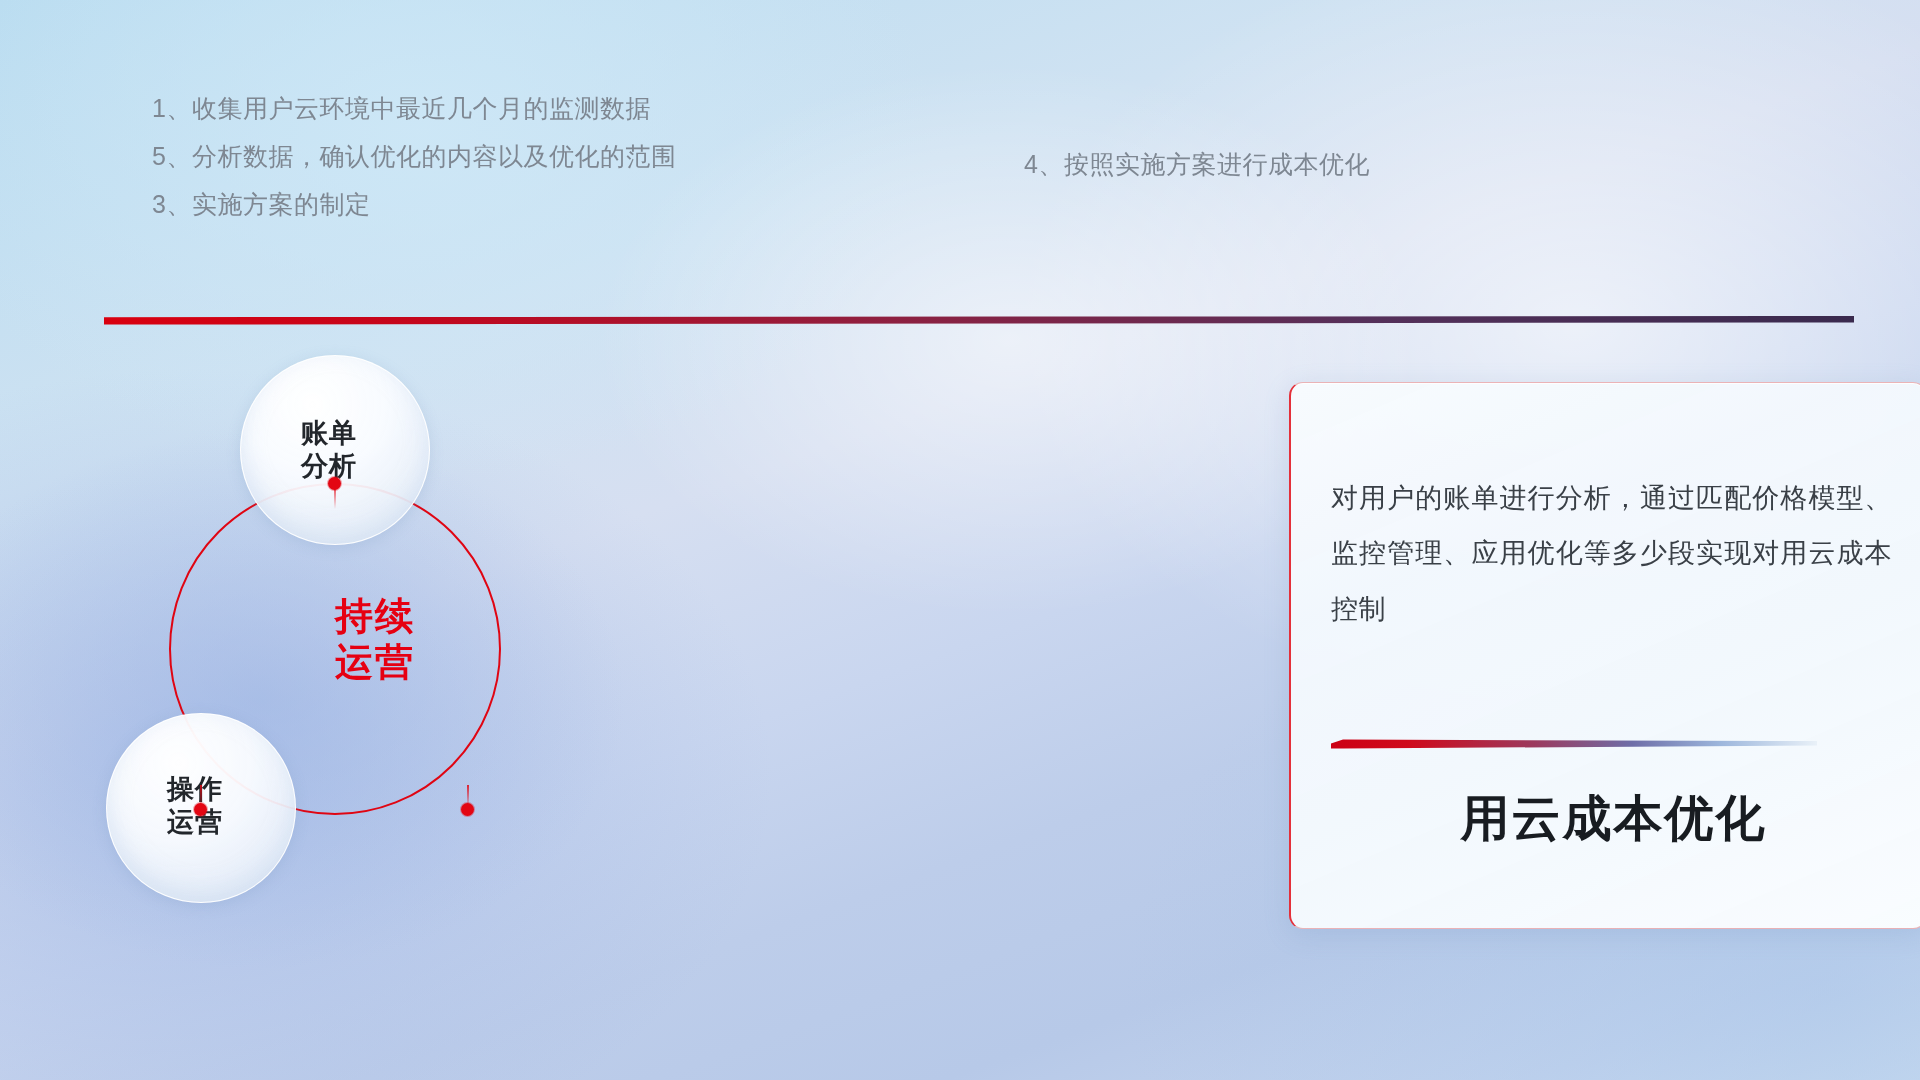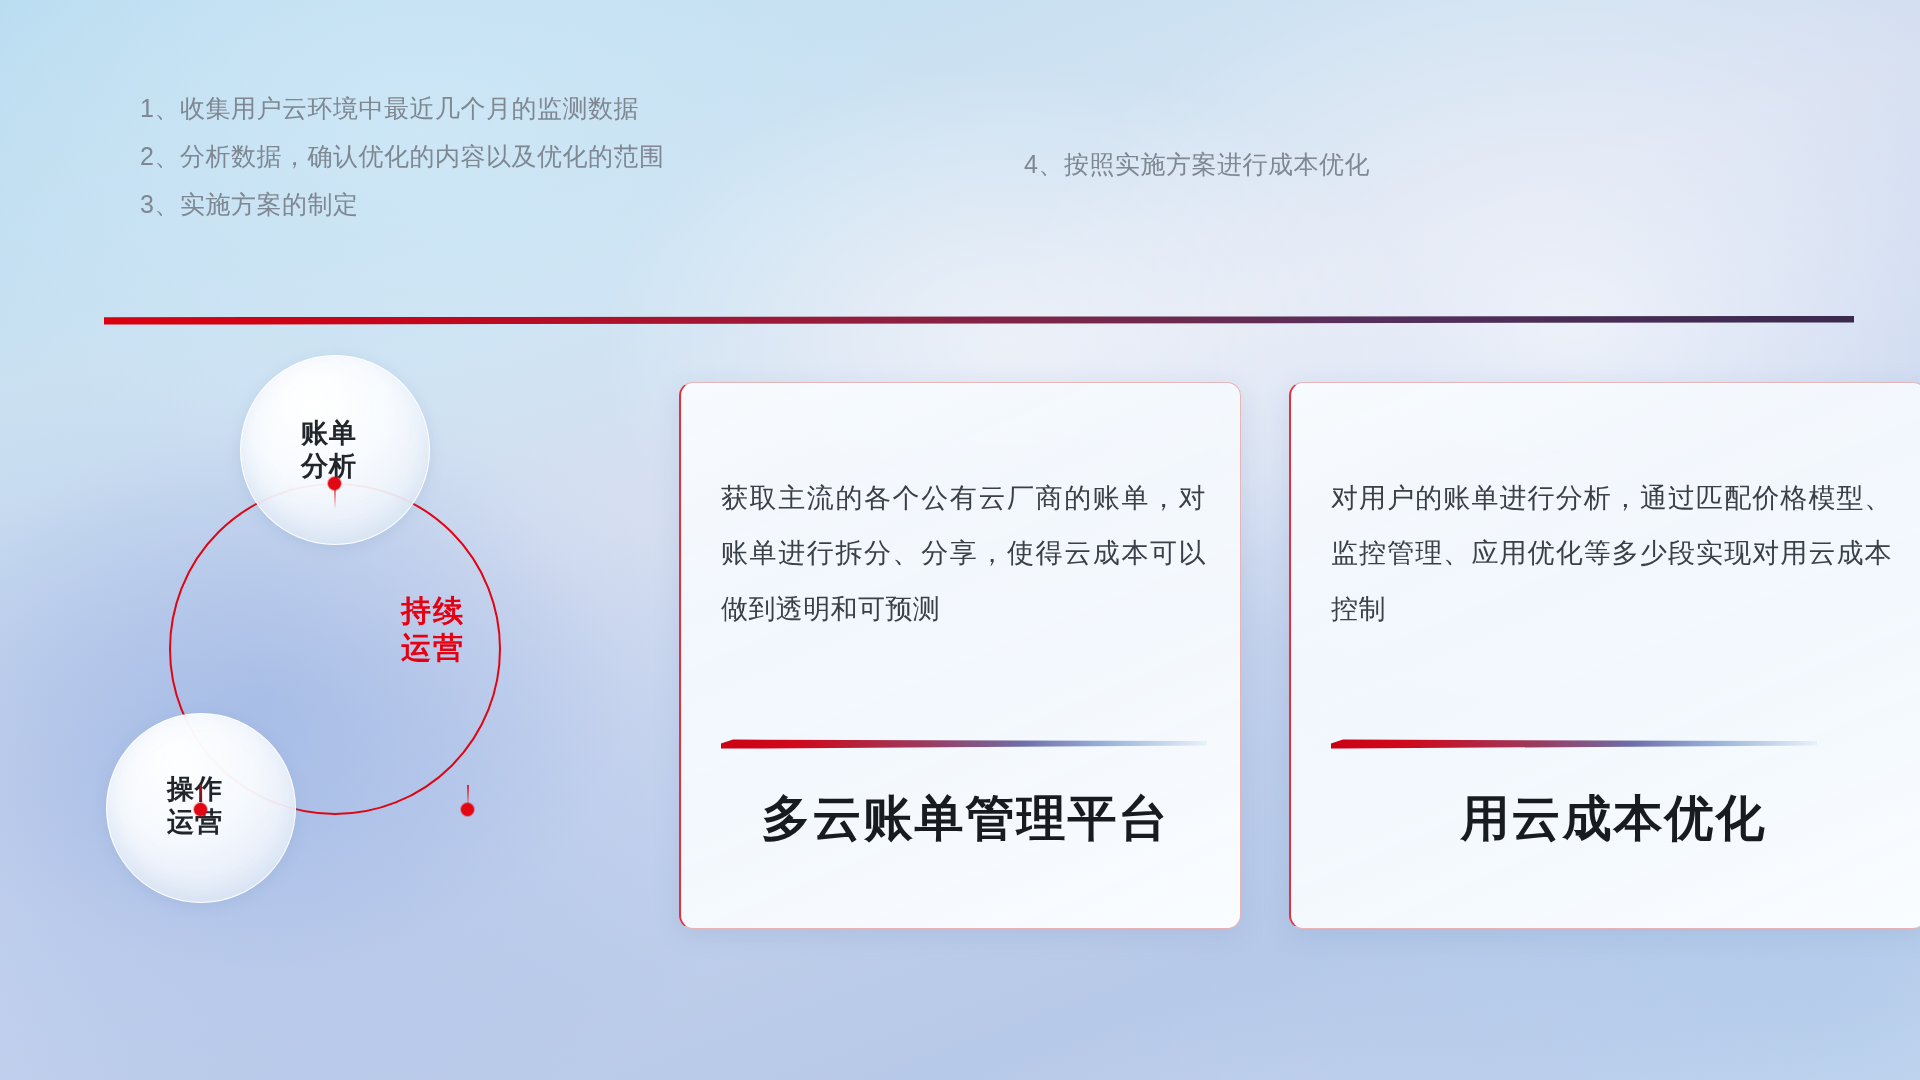--- a/index.html
+++ b/index.html
@@ -53,21 +53,21 @@
   
   .list-col {
     position: absolute;
     color: #7e8792;
     font-size: 25px;
     line-height: 1.0;
     letter-spacing: 0.5px;
     white-space: nowrap;
     z-index: 5;
   }
-  .list-col.left  { left: 140px; top: 96px; }
+  .list-col.left  { left: 152px; top: 96px; }
   .list-col.right { left: 1000px; top: 152px; margin-left: 24px; }
   .list-item { margin-bottom: 23px; font-weight: 400; }
   .list-item:last-child { margin-bottom: 0; }
 
   
   .top-divider {
     position: absolute;
     left: 104px;
     top: 316px;
     width: 1750px;
@@ -123,24 +123,24 @@
     height: 332px;
     border: 2.4px solid #e00512;
     z-index: 7;
     background: transparent;
   }
   #ring-label {
     position: absolute;
     left: 240px;
     top: 238px;
     width: 130px;
-    text-align: right;
+    text-align: left;
     color: #e60012;
     font-weight: 800;
-    font-size: 30px;
+    font-size: 38px;
     line-height: 1.22;
     letter-spacing: 2px;
     z-index: 12;
   }
   #ring-label span { display: block; }
 
   .node-dot {
     position: absolute;
     width: 13px; height: 13px;
     border-radius: 50%;
@@ -210,21 +210,21 @@
     line-height: 1.2;
   }
 </style>
 </head>
 <body>
 
 <div id="stage">
 
   <div class="list-col left">
     <div class="list-item">1、收集用户云环境中最近几个月的监测数据</div>
-    <div class="list-item">2、分析数据，确认优化的内容以及优化的范围</div>
+    <div class="list-item">5、分析数据，确认优化的内容以及优化的范围</div>
     <div class="list-item">3、实施方案的制定</div>
   </div>
 
   <div class="list-col right">
     <div class="list-item">4、按照实施方案进行成本优化</div>
   </div>
 
   <svg class="top-divider" viewBox="0 0 1750 9" preserveAspectRatio="none">
     <defs>
       <linearGradient id="divGrad" x1="0" y1="0" x2="1" y2="0">
@@ -265,37 +265,20 @@
 
     <div class="vcircle bubble" id="bub-left">
       <div class="bubble-label">
         <span>操作</span>
         <span>运营</span>
       </div>
     </div>
 
   </div>
 
-  <div class="card c1">
-    <div class="card-body">获取主流的各个公有云厂商的账单，对账单进行拆分、分享，使得云成本可以做到透明和可预测</div>
-    <svg class="card-accent" viewBox="0 0 486 11" preserveAspectRatio="none">
-      <defs>
-        <linearGradient id="accGrad1" x1="0" y1="0" x2="1" y2="0">
-          <stop offset="0%" stop-color="#cc0014"></stop>
-          <stop offset="16%" stop-color="#cf0a1c"></stop>
-          <stop offset="42%" stop-color="#9b3a5e"></stop>
-          <stop offset="62%" stop-color="#6e6ea8"></stop>
-          <stop offset="80%" stop-color="#9cb6dc"></stop>
-          <stop offset="100%" stop-color="#e9f1f8"></stop>
-        </linearGradient>
-      </defs>
-      <path d="M0,4.4 L12,0.6 L486,2.0 L486,6.4 L12,9.6 L0,9.6 Z" fill="url(#accGrad1)"></path>
-    </svg>
-    <div class="card-title">多云账单管理平台</div>
-  </div>
 
   <div class="card c2">
     <div class="card-body">对用户的账单进行分析，通过匹配价格模型、监控管理、应用优化等多少段实现对用云成本控制</div>
     <svg class="card-accent" viewBox="0 0 486 11" preserveAspectRatio="none">
       <defs>
         <linearGradient id="accGrad2" x1="0" y1="0" x2="1" y2="0">
           <stop offset="0%" stop-color="#cc0014"></stop>
           <stop offset="16%" stop-color="#cf0a1c"></stop>
           <stop offset="42%" stop-color="#9b3a5e"></stop>
           <stop offset="62%" stop-color="#6e6ea8"></stop>

